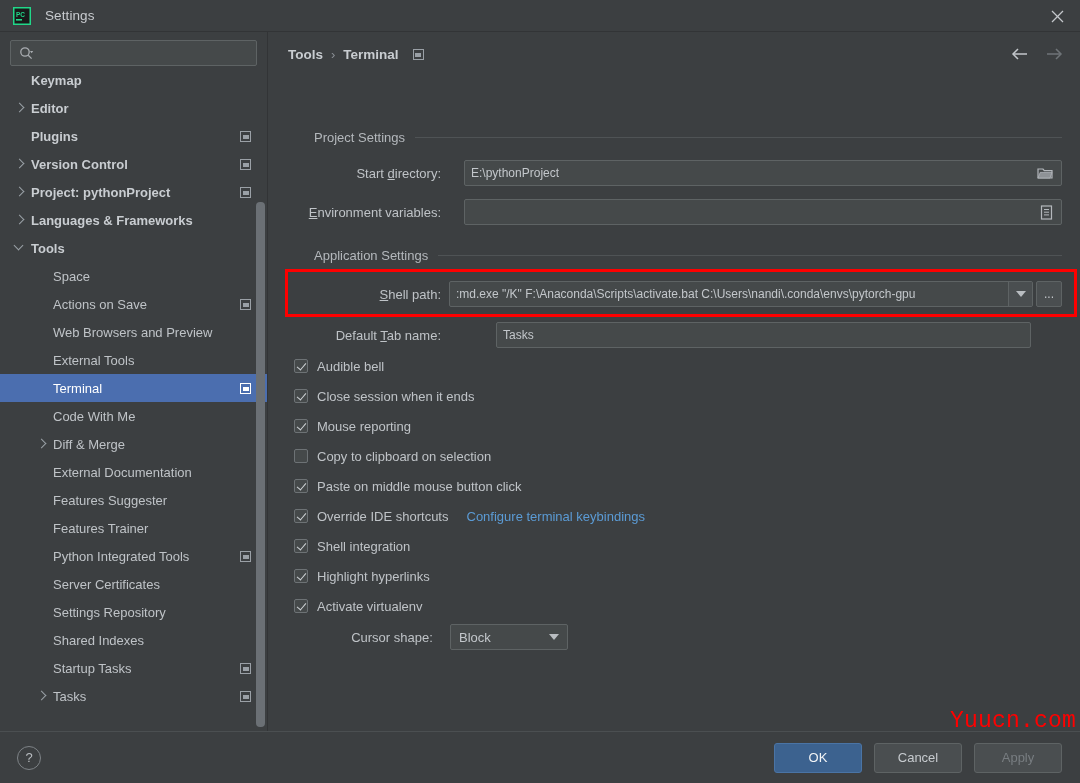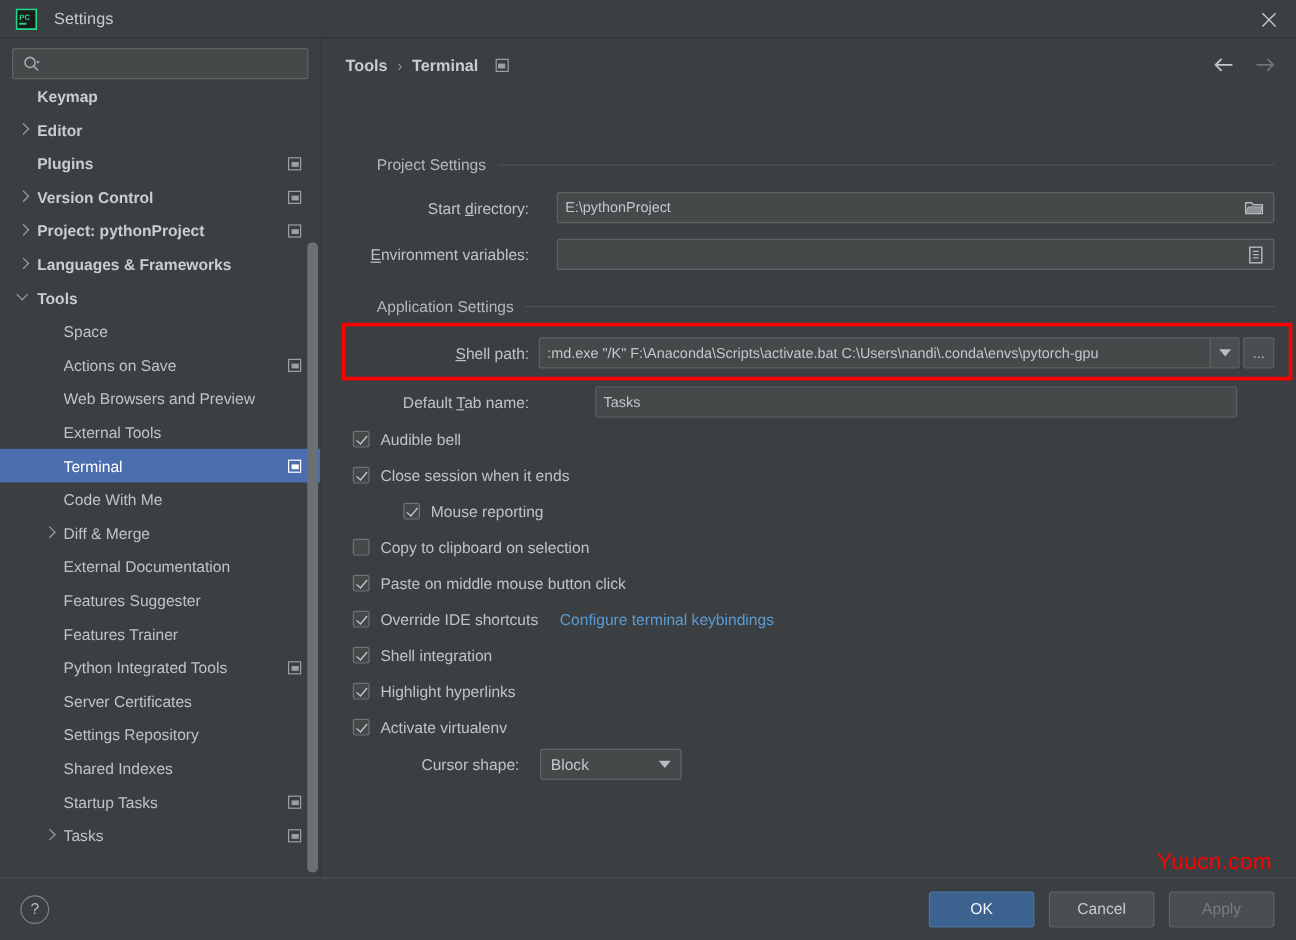--- a/index.html
+++ b/index.html
@@ -376,23 +376,23 @@
   }
   .btn.primary {
     background: #3c628f;
     border-color: #4a74a5;
     color: #f2f4f6;
   }
   .btn.disabled { color: #787d81; }
   .watermark {
     position: absolute;
     color: #ff0000;
-    font-family: Liberation Sans, sans-serif;
-    font-size: 19px;
-    right: 20px;
+    font-family: Liberation Mono, monospace;
+    font-size: 23px;
+    right: 4px;
     top: -24px;
     letter-spacing: .2px;
   }
 </style>
 </head>
 <body>
 
 <div id="app">
 
   <div class="titlebar">
@@ -622,21 +622,21 @@
 
         <div id="checkbox-list" style="position:absolute;left:26px;top:278px;right:18px;">
             <div class="checkrow" style="margin-bottom: 6px;">
               <span class="cbox on"></span>
               <span class="clabel">Audible bell</span>
             </div>
             <div class="checkrow" style="margin-bottom: 6px;">
               <span class="cbox on"></span>
               <span class="clabel">Close session when it ends</span>
             </div>
-            <div class="checkrow" style="margin-bottom: 6px; margin-left: 42px;">
+            <div class="checkrow" style="margin-bottom: 6px;">
               <span class="cbox on"></span>
               <span class="clabel">Mouse reporting</span>
             </div>
             <div class="checkrow" style="margin-bottom: 6px;">
               <span class="cbox"></span>
               <span class="clabel">Copy to clipboard on selection</span>
             </div>
             <div class="checkrow" style="margin-bottom: 6px;">
               <span class="cbox on"></span>
               <span class="clabel">Paste on middle mouse button click</span>

